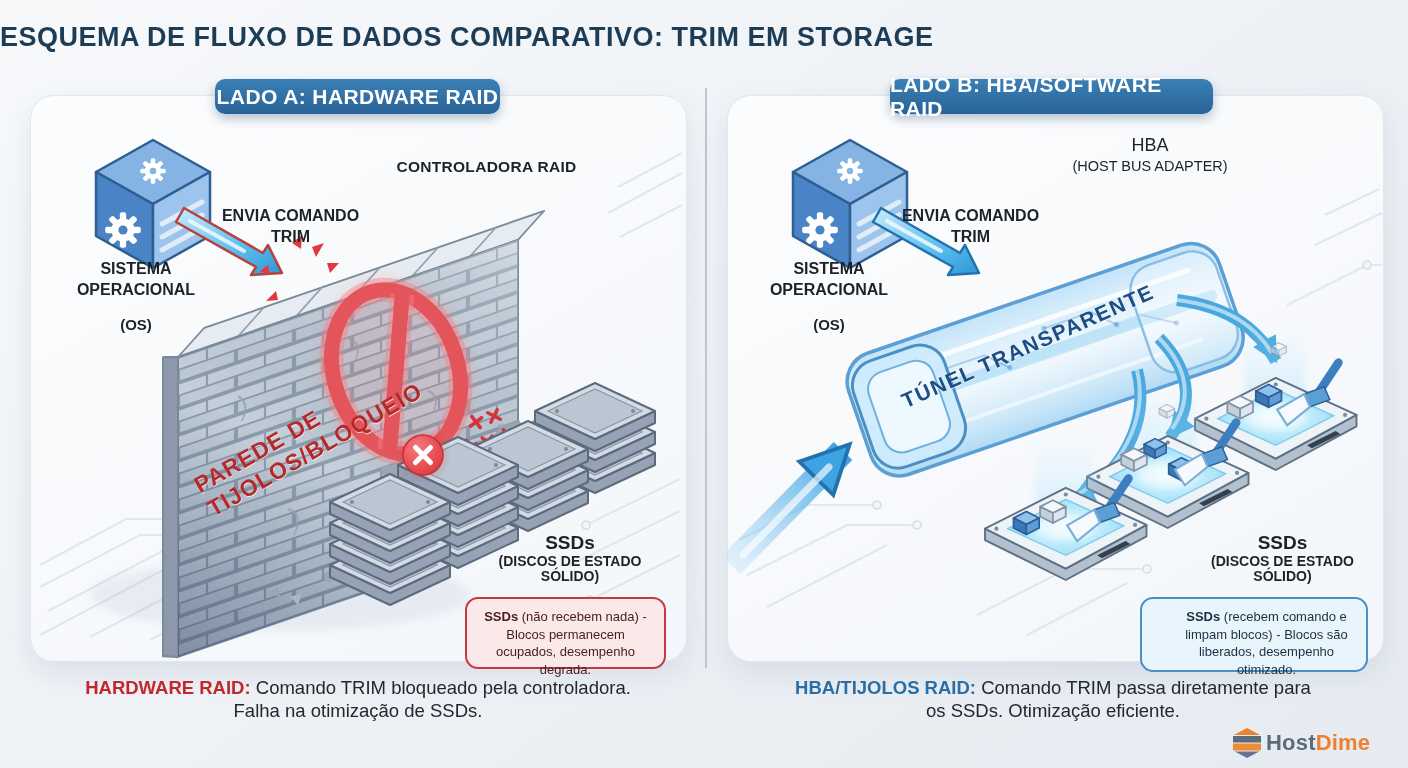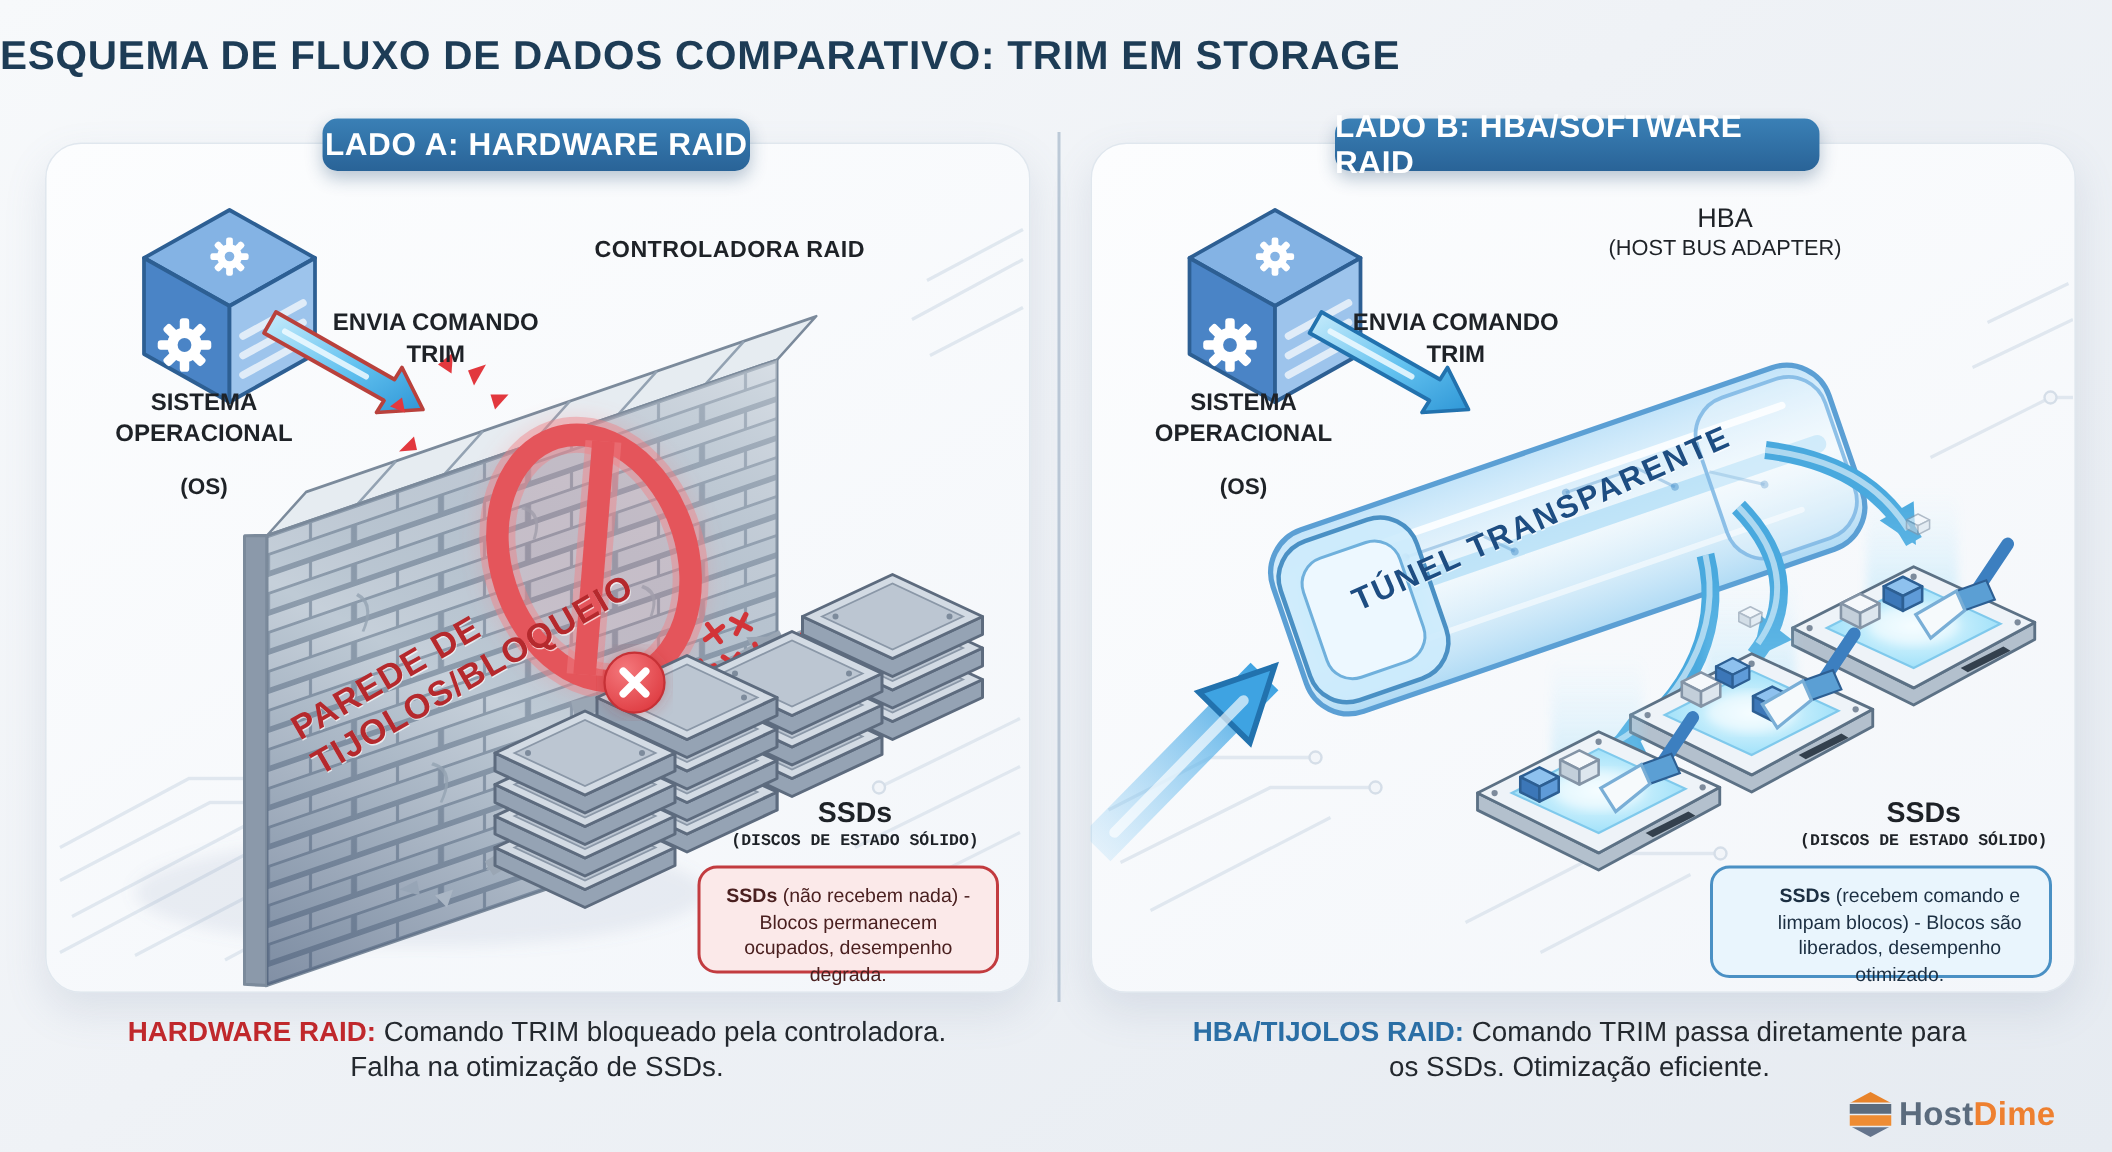--- a/index.html
+++ b/index.html
@@ -29,23 +29,23 @@
   .wall-label{position:absolute;left:203px;top:472px;width:370px;z-index:4;
               transform:rotate(-30deg);transform-origin:left center;
               font-size:23px;font-weight:bold;letter-spacing:1px;color:#b5292d;
               text-shadow:0 1px 0 rgba(255,255,255,.7);}
   .tunnel-label{position:absolute;left:903px;top:390px;width:300px;z-index:4;
               transform:rotate(-24deg);transform-origin:left center;
               font-size:21px;font-weight:bold;letter-spacing:1.5px;color:#1d4d82;
               text-shadow:0 1px 0 rgba(255,255,255,.7);}
   .ssd-cap{z-index:4}
   .ssd-cap .t1{font-size:19px;font-weight:bold;line-height:22px;}
-  .ssd-cap .t2{font-size:11px;font-weight:bold;line-height:15px;font-family:Liberation Mono, monospace;}
+  .ssd-cap .t2{font-size:14px;font-weight:bold;line-height:15px;}
   .note{position:absolute;z-index:4;border-radius:13px;font-size:13px;line-height:17.5px;
-        text-align:center;padding:9px 8px;box-sizing:border-box;}
+        text-align:center;padding:9px 8px;box-sizing:border-box;margin-top:20px;}
   .noteA{left:465px;top:577px;width:201px;height:72px;background:#fbe9e9;border:2px solid #c23b3f;color:#4a2020;}
   .noteB{left:1140px;top:577px;width:228px;height:75px;background:#e9f5fd;border:2px solid #4a90c4;color:#1c2f42;padding-left:33px;}
   .caption{position:absolute;top:676px;width:640px;text-align:center;font-size:18.5px;line-height:23px;color:#23282e;z-index:4;}
   #captionA{left:38px}
   #captionB{left:733px}
   .cap-red{color:#c0282c;font-weight:bold;}
   .cap-blue{color:#2a6ea5;font-weight:bold;}
   .logo{position:absolute;left:1232px;top:727px;display:flex;align-items:center;gap:4px;z-index:4;}
   .logo-text{font-size:22px;font-weight:bold;letter-spacing:.2px;}
   .logo-host{color:#5b6b7d}

